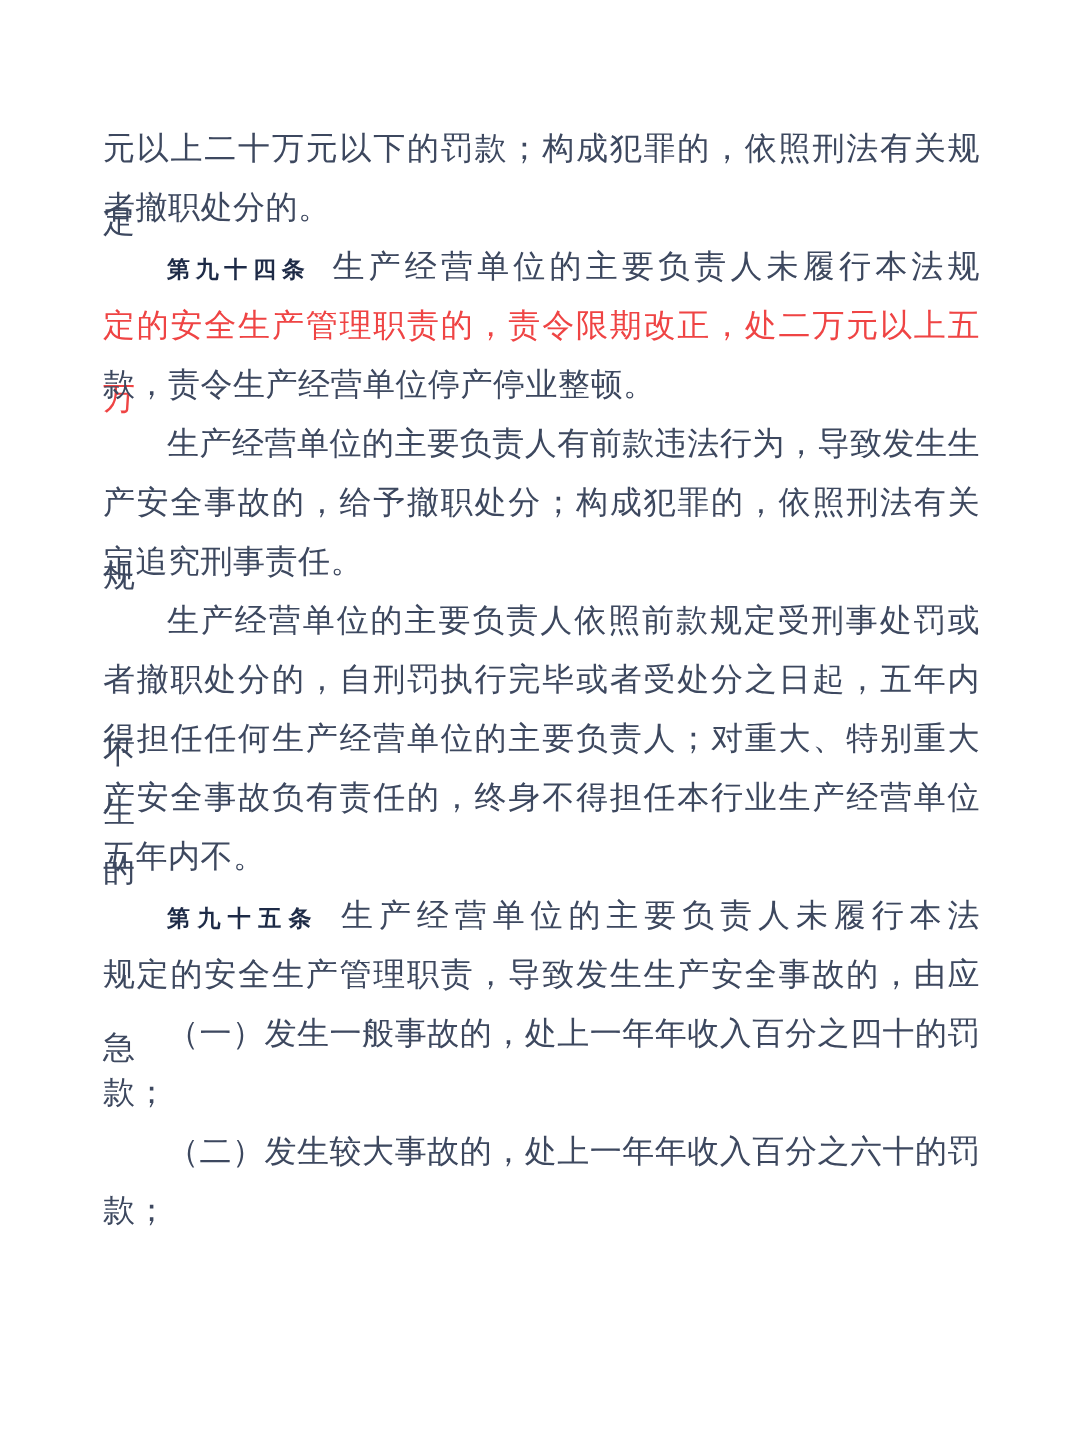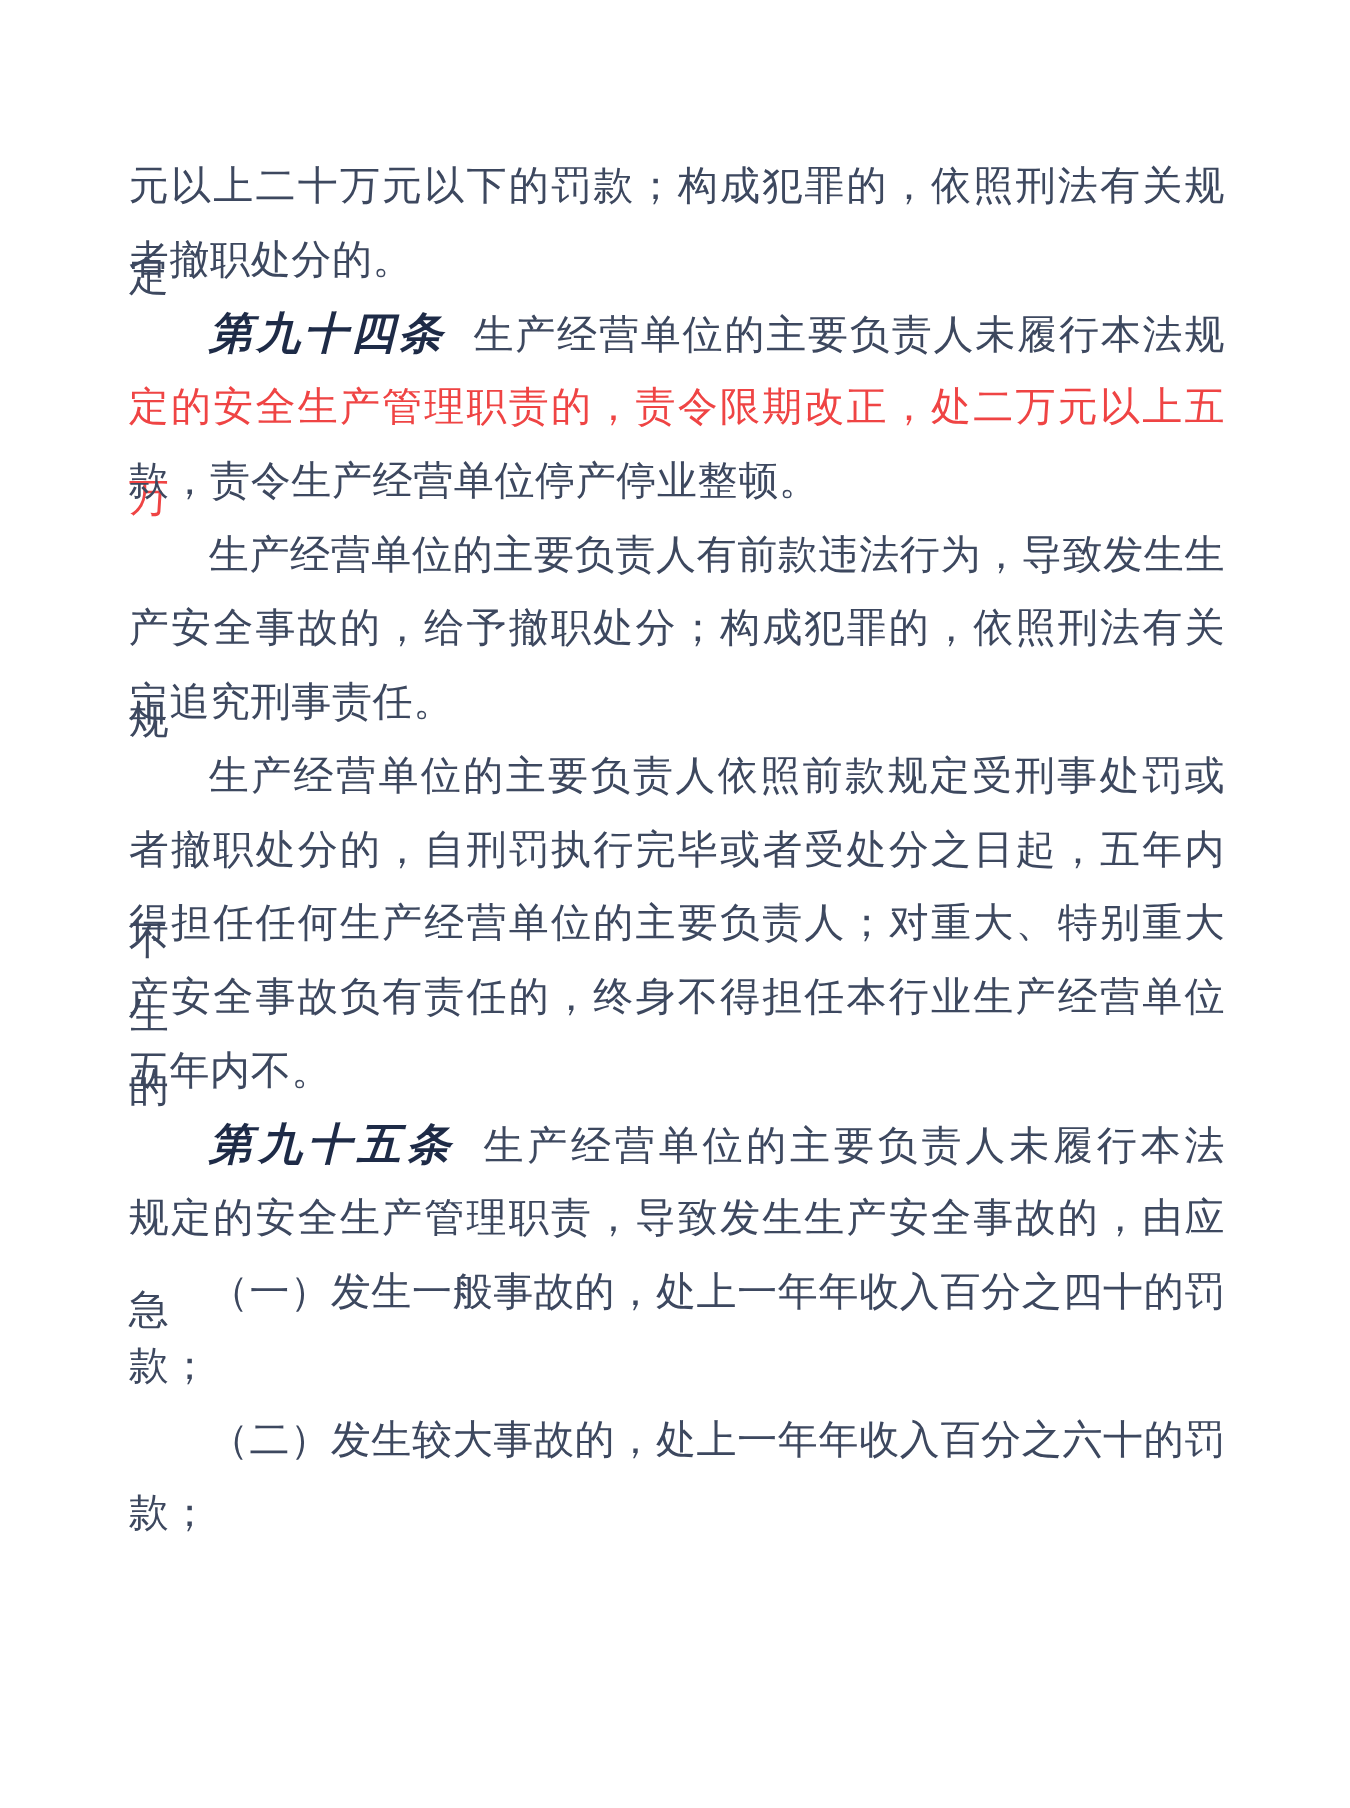--- a/index.html
+++ b/index.html
@@ -32,25 +32,24 @@
   }
   .line.fill {
     white-space: normal;
     text-align: justify;
     text-align-last: justify;
     text-justify: inter-character;
   }
   .article-no {
     font-family: "Liberation Sans", "DejaVu Sans", sans-serif;
     font-weight: 700;
-    font-size: 35px;
+    font-size: 23px;
     color: #1e2b47;
     margin-right: 22px;
     letter-spacing: 2px;
-    font-style: italic;
   }
 </style>
 </head>
 <body style="background: rgb(255, 255, 255);">
 
 <main class="page">
   <div id="lines">
       <div class="line fill" style="color: rgb(61, 72, 95);"><span>元以上二十万元以下的罚款；构成犯罪的，依照刑法有关规定</span></div>
       <div class="line" style="color: rgb(61, 72, 95);"><span>者撤职处分的。</span></div>
       <div class="line indent fill" style="color: rgb(61, 72, 95);"><span class="article-no" style="color: rgb(30, 43, 71);">第九十四条</span><span>生产经营单位的主要负责人未履行本法规</span></div>

